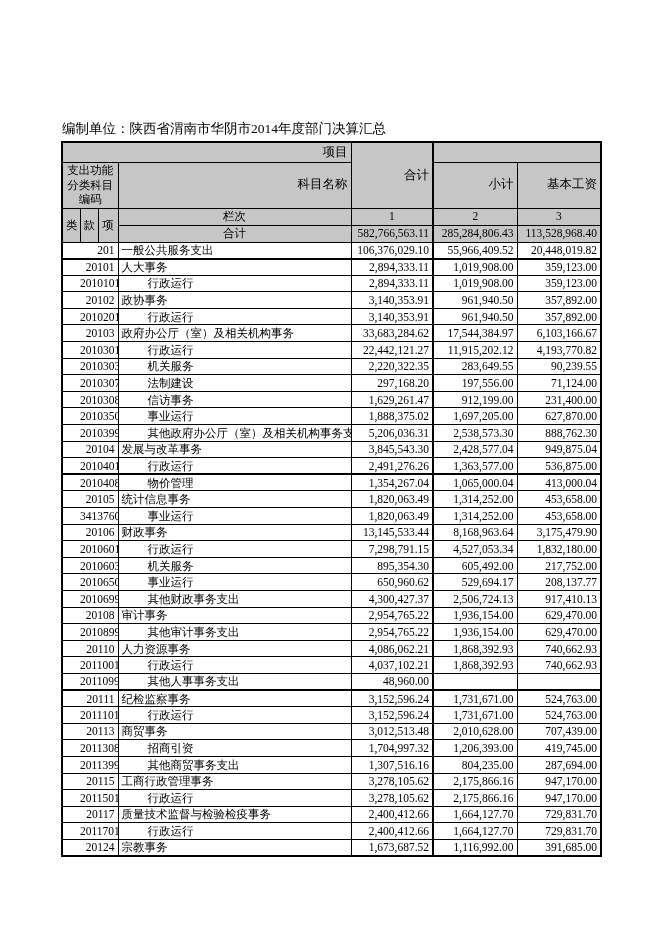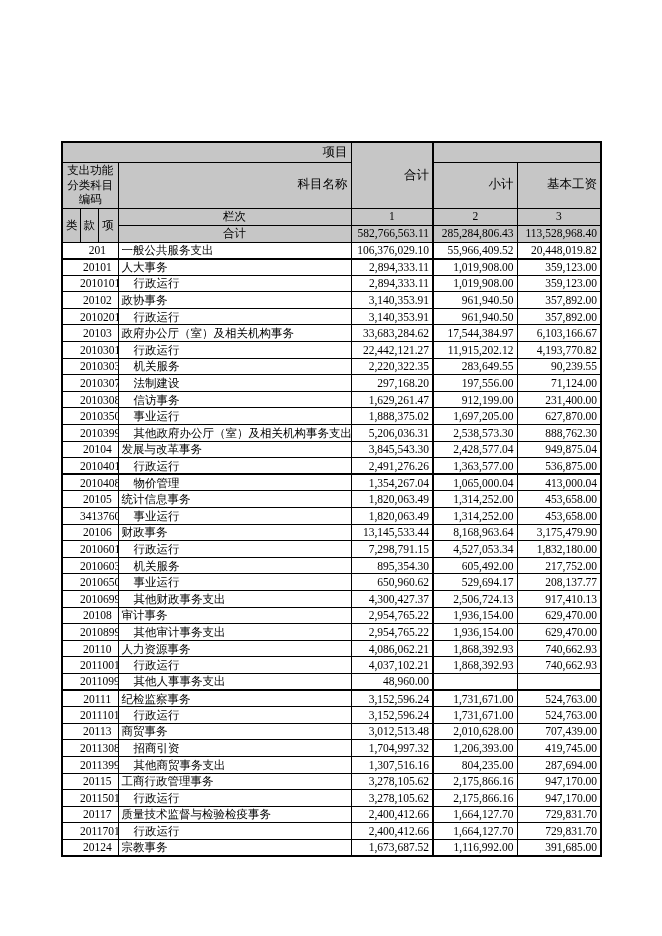--- a/index.html
+++ b/index.html
@@ -21,32 +21,33 @@
   td {
     border:1px solid #000; font-size:11.5px; line-height:1.05;
     height:16.6px; padding:0 3px; overflow:hidden; white-space:nowrap;
     vertical-align:middle;
   }
   .hdr { background:#c6c6c6; text-align:center; }
   .hr1 td { height:20px; }
   .hr2 td { height:46px; }
   .hr3 td, .hr4 td { height:17px; }
   td.code-hdr { white-space:normal; font-size:11.5px; line-height:1.25; padding:0 0; }
-  td.cell-code { text-align:center; padding-left:17px; }
+  td.cell-code { text-align:right; padding-left:17px; }
   td.cell-name { text-align:left; }
-  td.cell-name.indent { padding-left:15px; }
+  td.cell-name.indent { padding-left:29px; }
   td.cell-num { text-align:right; padding-right:3px; }
   td.col-total { border-right:2px solid #000; }
   tr.thick-bottom td { border-bottom:2px solid #000; }
   .hdr-big { font-size:12.5px;text-align:right; }
 </style>
 </head>
 <body>
 
 <div class="page">
+  <div class="title">编制单位：陕西省渭南市华阴市2014年度部门决算汇总</div>
 
   <table class="budget">
     <colgroup>
       <col style="width:18px">
         <col style="width:18px">
         <col style="width:20px">
       <col style="width:233px">
         <col style="width:82px">
         <col style="width:84px">
         <col style="width:84px">

